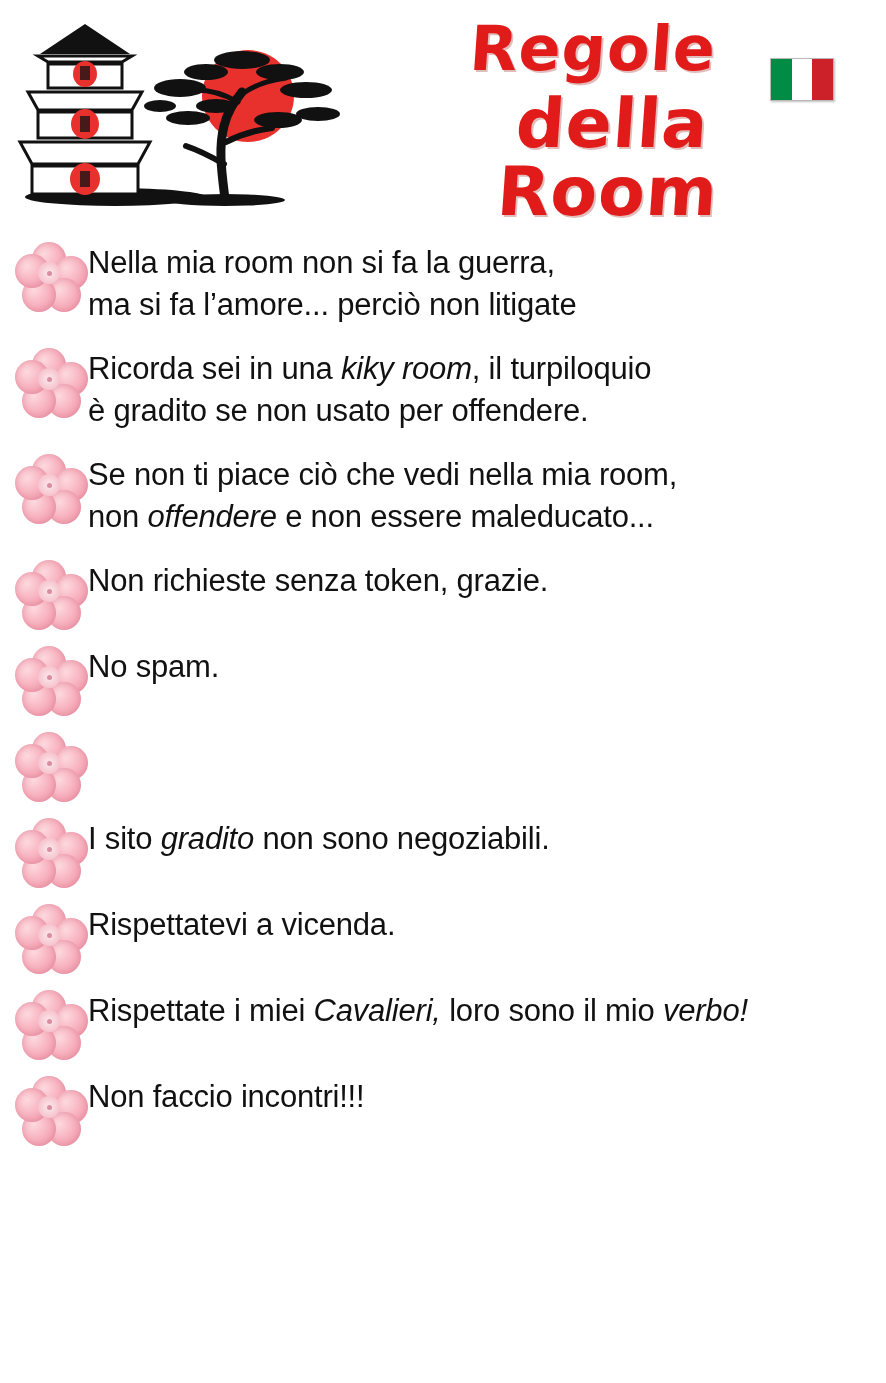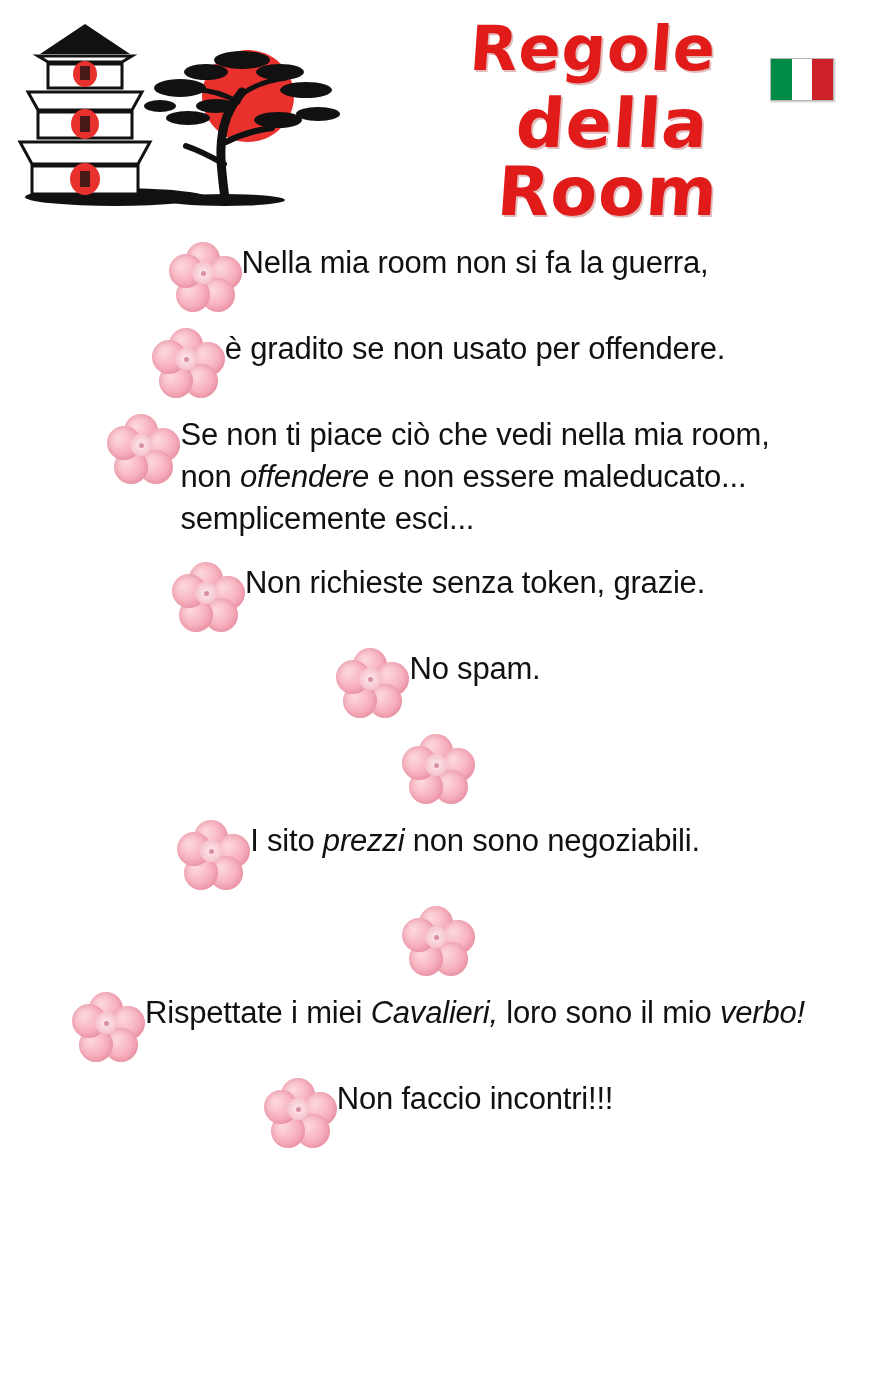--- a/index.html
+++ b/index.html
@@ -76,21 +76,20 @@
   .rules {
     position: relative;
     padding: 6px 0 0 0;
   }
   .rule {
     position: relative;
     display: flex;
     align-items: flex-start;
     padding: 0 24px 0 14px;
     margin-bottom: 18px;
-    justify-content: center;
   }
   .bullet {
     flex: 0 0 auto;
     width: 74px;
     height: 66px;
     position: relative;
     margin-top: 2px;
   }
   .rule-text {
     font-size: 31px;
@@ -201,54 +200,55 @@
           <div class="petal p2"></div>
           <div class="petal p3"></div>
           <div class="petal p4"></div>
           <div class="petal p5"></div>
           <div class="pistil"></div>
           <div class="stamen"></div>
         </div>
       </div>
       <div class="rule-text">
         <div><span>Nella mia room non si fa la guerra,</span></div>
-      </div>
-    </div>
-    <div class="rule">
-      <div class="bullet">
-        <div class="flower">
-          <div class="petal p1"></div>
-          <div class="petal p2"></div>
-          <div class="petal p3"></div>
-          <div class="petal p4"></div>
-          <div class="petal p5"></div>
-          <div class="pistil"></div>
-          <div class="stamen"></div>
-        </div>
-      </div>
-      <div class="rule-text">
+        <div><span>ma si fa l’amore... perciò non litigate</span></div>
+      </div>
+    </div>
+    <div class="rule">
+      <div class="bullet">
+        <div class="flower">
+          <div class="petal p1"></div>
+          <div class="petal p2"></div>
+          <div class="petal p3"></div>
+          <div class="petal p4"></div>
+          <div class="petal p5"></div>
+          <div class="pistil"></div>
+          <div class="stamen"></div>
+        </div>
+      </div>
+      <div class="rule-text">
+        <div><span>Ricorda sei in una </span><em>kiky room</em><span>, il turpiloquio</span></div>
         <div><span>è gradito se non usato per offendere.</span></div>
       </div>
     </div>
     <div class="rule">
       <div class="bullet">
         <div class="flower">
           <div class="petal p1"></div>
           <div class="petal p2"></div>
           <div class="petal p3"></div>
           <div class="petal p4"></div>
           <div class="petal p5"></div>
           <div class="pistil"></div>
           <div class="stamen"></div>
         </div>
       </div>
       <div class="rule-text">
         <div><span>Se non ti piace ciò che vedi nella mia room,</span></div>
         <div><span>non </span><em>offendere</em><span> e non essere maleducato...</span></div>
-        <div><span>semplicemente esci...</span></div>
       </div>
     </div>
     <div class="rule">
       <div class="bullet">
         <div class="flower">
           <div class="petal p1"></div>
           <div class="petal p2"></div>
           <div class="petal p3"></div>
           <div class="petal p4"></div>
           <div class="petal p5"></div>
@@ -297,34 +297,37 @@
           <div class="petal p1"></div>
           <div class="petal p2"></div>
           <div class="petal p3"></div>
           <div class="petal p4"></div>
           <div class="petal p5"></div>
           <div class="pistil"></div>
           <div class="stamen"></div>
         </div>
       </div>
       <div class="rule-text">
-        <div><span>I sito </span><em>prezzi</em><span> non sono negoziabili.</span></div>
-      </div>
-    </div>
-    <div class="rule">
-      <div class="bullet">
-        <div class="flower">
-          <div class="petal p1"></div>
-          <div class="petal p2"></div>
-          <div class="petal p3"></div>
-          <div class="petal p4"></div>
-          <div class="petal p5"></div>
-          <div class="pistil"></div>
-          <div class="stamen"></div>
-        </div>
+        <div><span>I sito </span><em>gradito</em><span> non sono negoziabili.</span></div>
+      </div>
+    </div>
+    <div class="rule">
+      <div class="bullet">
+        <div class="flower">
+          <div class="petal p1"></div>
+          <div class="petal p2"></div>
+          <div class="petal p3"></div>
+          <div class="petal p4"></div>
+          <div class="petal p5"></div>
+          <div class="pistil"></div>
+          <div class="stamen"></div>
+        </div>
+      </div>
+      <div class="rule-text">
+        <div><span>Rispettatevi a vicenda.</span></div>
       </div>
     </div>
     <div class="rule">
       <div class="bullet">
         <div class="flower">
           <div class="petal p1"></div>
           <div class="petal p2"></div>
           <div class="petal p3"></div>
           <div class="petal p4"></div>
           <div class="petal p5"></div>

